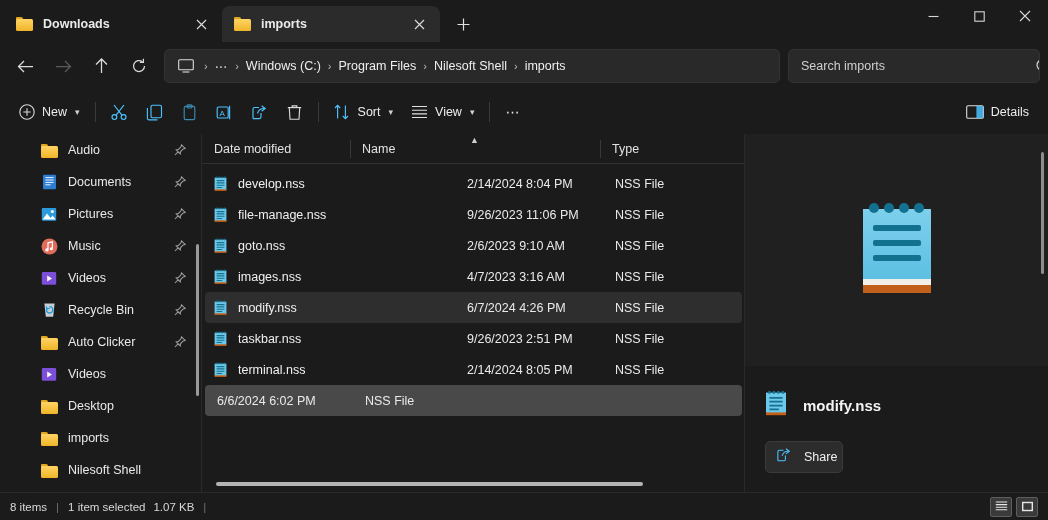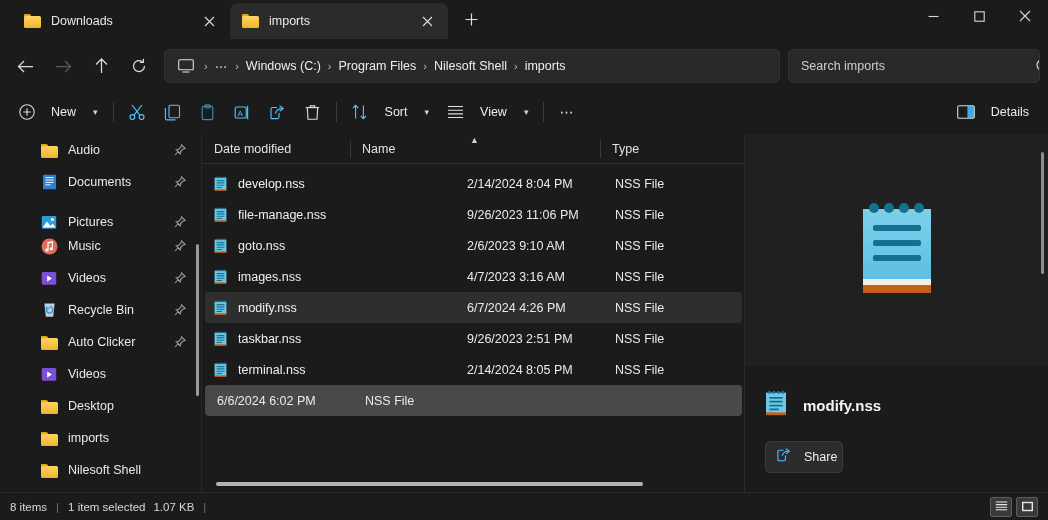--- a/index.html
+++ b/index.html
@@ -10,21 +10,21 @@
     color:#e6e6e6;
     -webkit-font-smoothing:antialiased;
   }
   .win { position:relative; width:1048px; height:520px; background:#1b1b1b; display:flex; flex-direction:column; }
 
   
   .titlebar {
     height:42px; background:#1b1b1b; display:flex; align-items:flex-end;
     position:relative; flex:0 0 42px;
   }
-  .tabs { display:flex; align-items:center; height:42px; padding-left:12px; }
+  .tabs { display:flex; align-items:flex-end; height:42px; padding-left:4px;font-weight:bold; }
   .tab {
     display:flex; align-items:center; height:36px; border-radius:8px 8px 0 0;
     padding:0 8px 0 12px; min-width:218px; position:relative; cursor:default;
   }
   .tab.inactive { background:#1b1b1b; }
   .tab.active { background:#2b2b2b; }
   .tab-ico { width:17px; height:15px; margin-right:10px; flex:0 0 17px; position:relative; }
   .folder-ico { position:relative; width:17px; height:14px; }
   .folder-ico:before{
     content:""; position:absolute; left:0; top:0; width:7px; height:3px;
@@ -62,21 +62,21 @@
   .searchbox {
     width:252px; height:34px; background:#292929; border:1px solid #323232; border-radius:5px;
     display:flex; align-items:center; padding:0 12px; position:relative; overflow:hidden; flex:0 0 252px;
   }
   .searchbox .ph { font-size:12.5px; color:#cfcfcf; }
   .search-ico { position:absolute; right:-12px; color:#d8d8d8; display:flex; align-items:center; }
 
   
   .cmdbar { height:44px; flex:0 0 44px; display:flex; align-items:center; padding:0 10px; background:#1b1b1b; }
   .cmd {
-    height:32px; border-radius:5px; display:flex; align-items:center; gap:16px;
+    height:32px; border-radius:5px; display:flex; align-items:center; gap:7px;
     padding:0 9px; color:#ececec; font-size:12.5px; cursor:pointer; white-space:nowrap;
   }
   .cmd .gl { display:flex; align-items:center; color:#4cc2ff; }
   .cmd .caret { font-size:9px; color:#d2d2d2; margin-left:1px; }
   .sep { width:1px; height:20px; background:#3a3a3a; margin:0 6px; }
   .spacer { flex:1; }
 
   
   .body { flex:1; display:flex; min-height:0; background:#1b1b1b; }
 
@@ -369,21 +369,21 @@
             </svg>
         </span>
         <span class="lbl">Documents</span>
         <span class="pin">
             <svg width="12" height="12" viewBox="0 0 12 12">
               <path d="M7.5 0.8 L11.2 4.5 L9.2 5 L6.6 7.6 L6.2 9.8 L2.2 5.8 L4.4 5.4 L7 2.8 Z M4.6 7.4 L1 11" stroke="#a0a0a0" stroke-width="1.05" fill="none"></path>
             </svg>
           </span>
       </div>
 
-      <div class="navitem" style="position:absolute;top:72px;left:0;right:0;">
+      <div class="navitem" style="position:absolute;top:64px;left:0;right:0;">
         <span class="ico">
           <svg width="16" height="15" viewBox="0 0 16 15">
               <rect x="0.8" y="1" width="14.4" height="12.8" rx="1" fill="#2d9bdb"></rect>
               <circle cx="11.4" cy="4.4" r="1.5" fill="#ffffff"></circle>
               <path d="M1.6 12.6 L6 6.6 L9.6 11 L11.6 8.6 L14.6 12.6 Z" fill="#ffffff"></path>
             </svg>
         </span>
         <span class="lbl">Pictures</span>
         <span class="pin">
             <svg width="12" height="12" viewBox="0 0 12 12">

